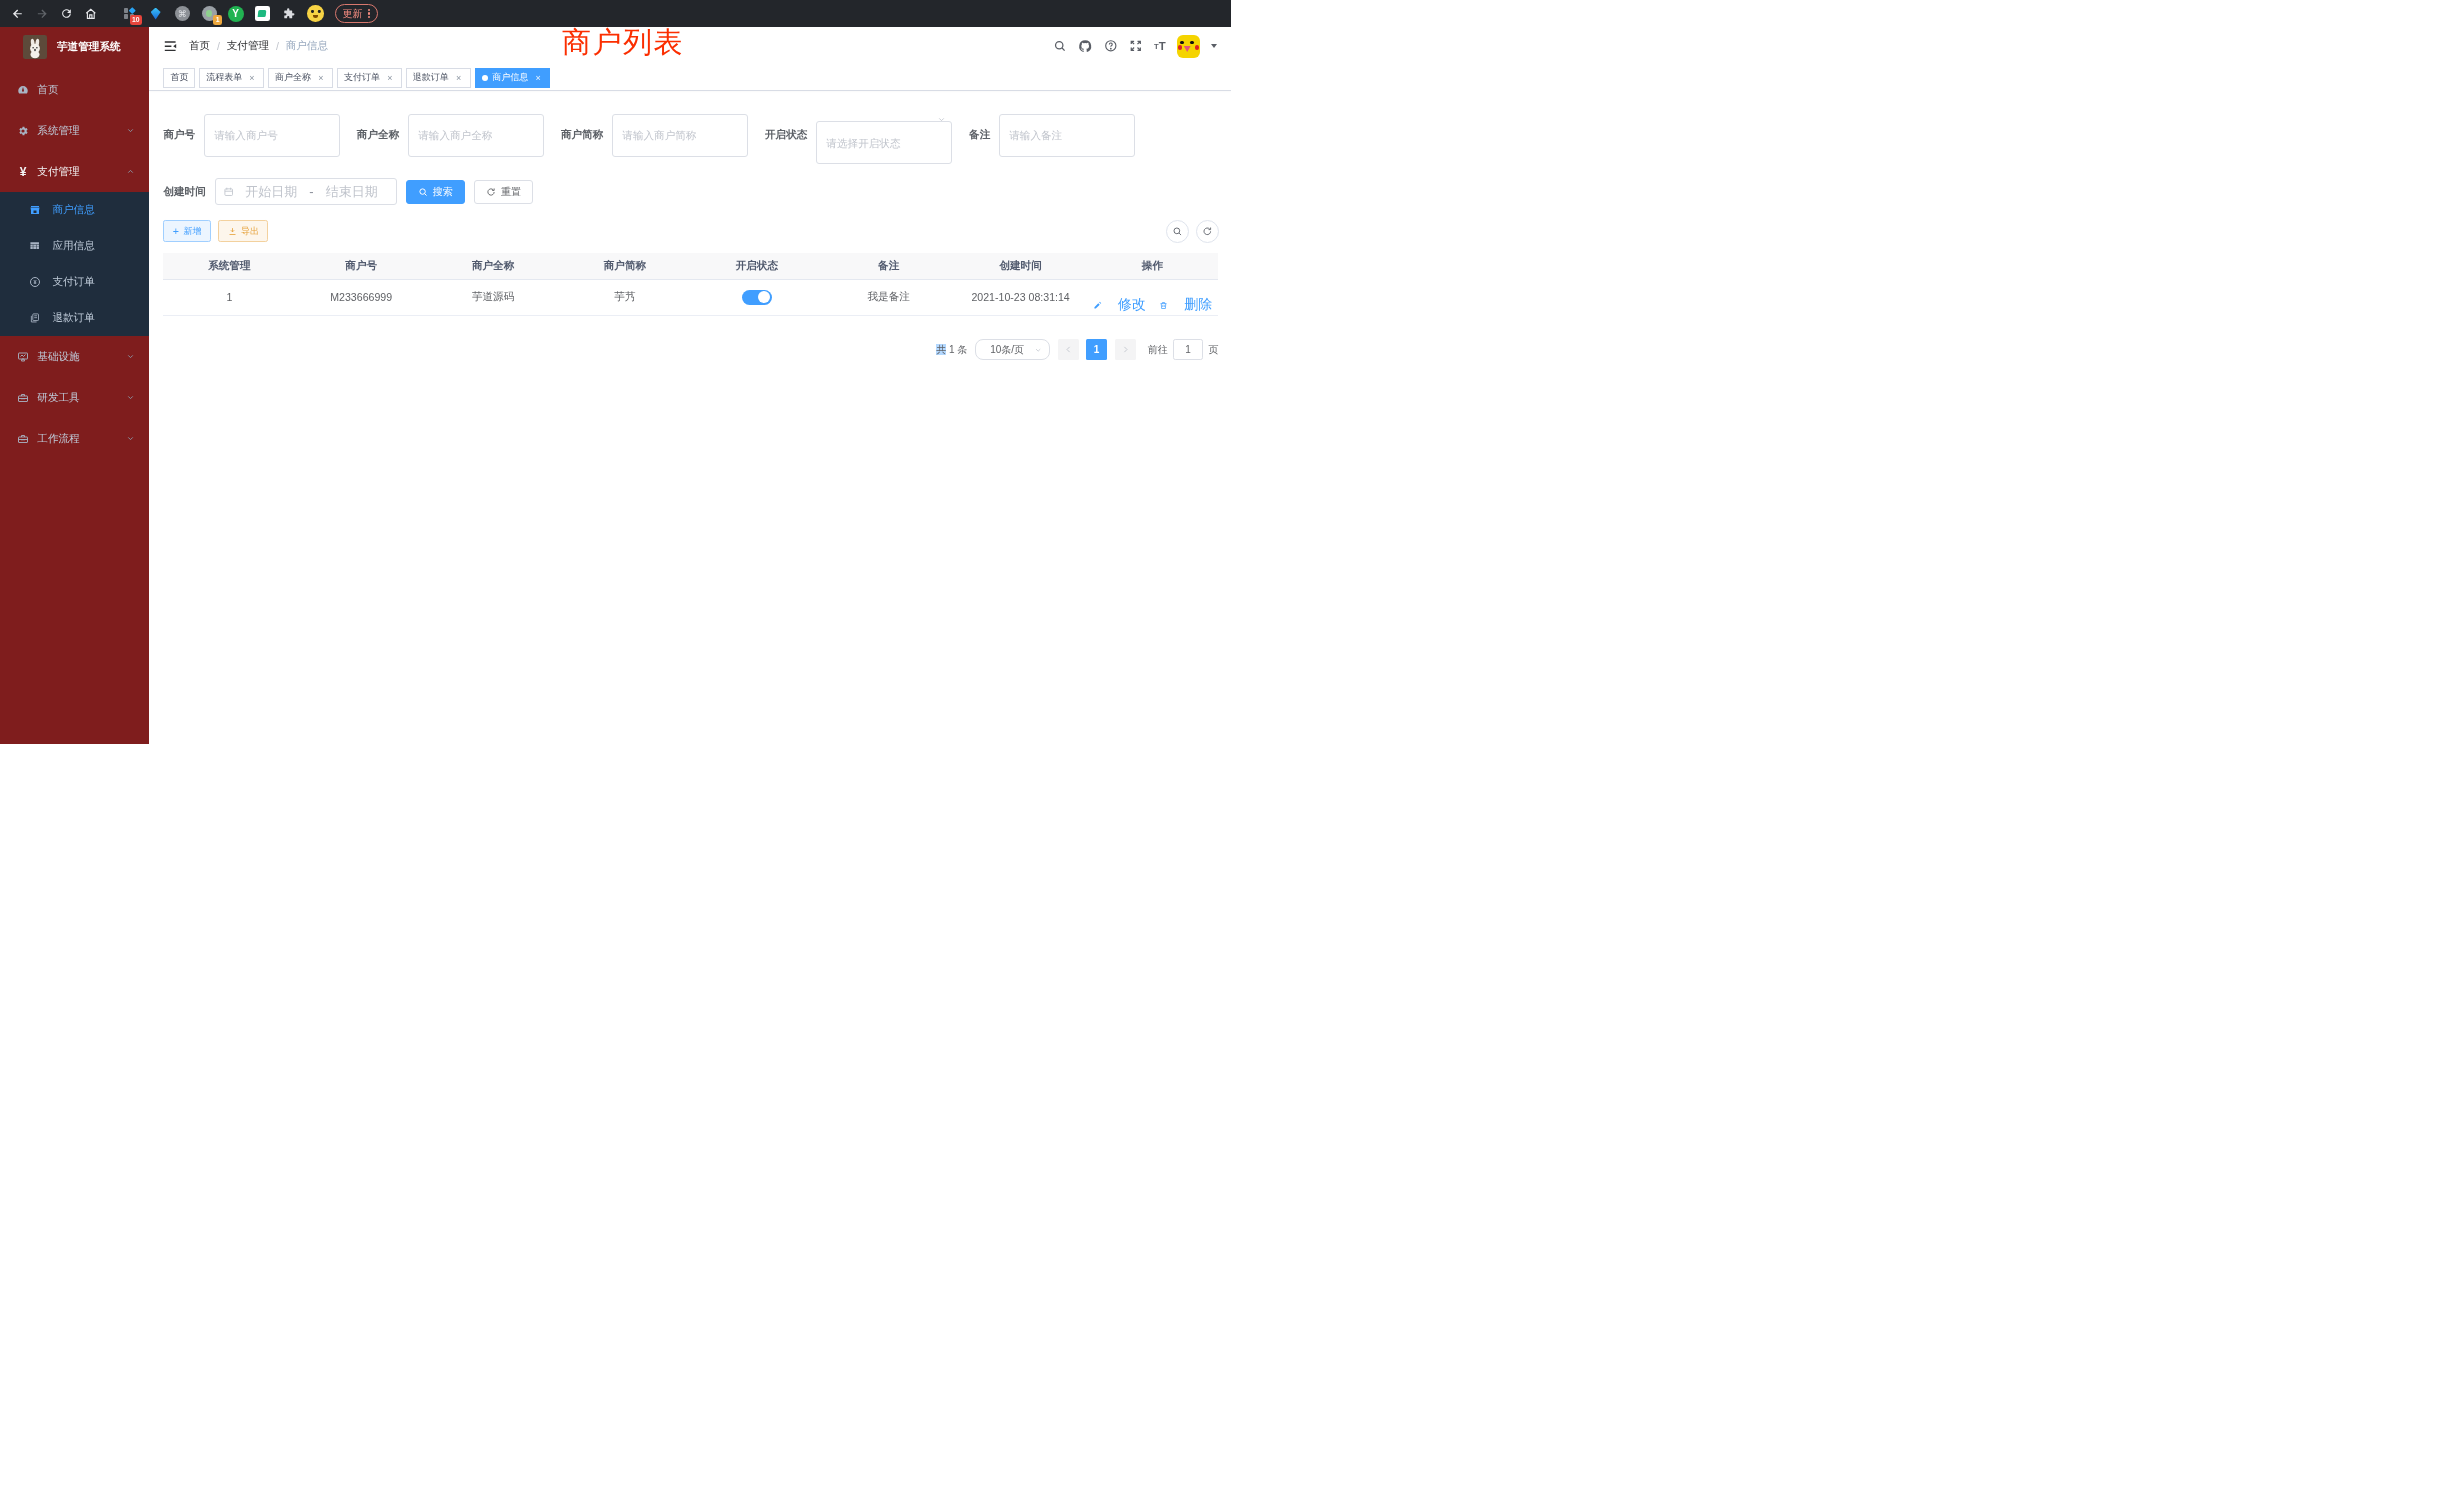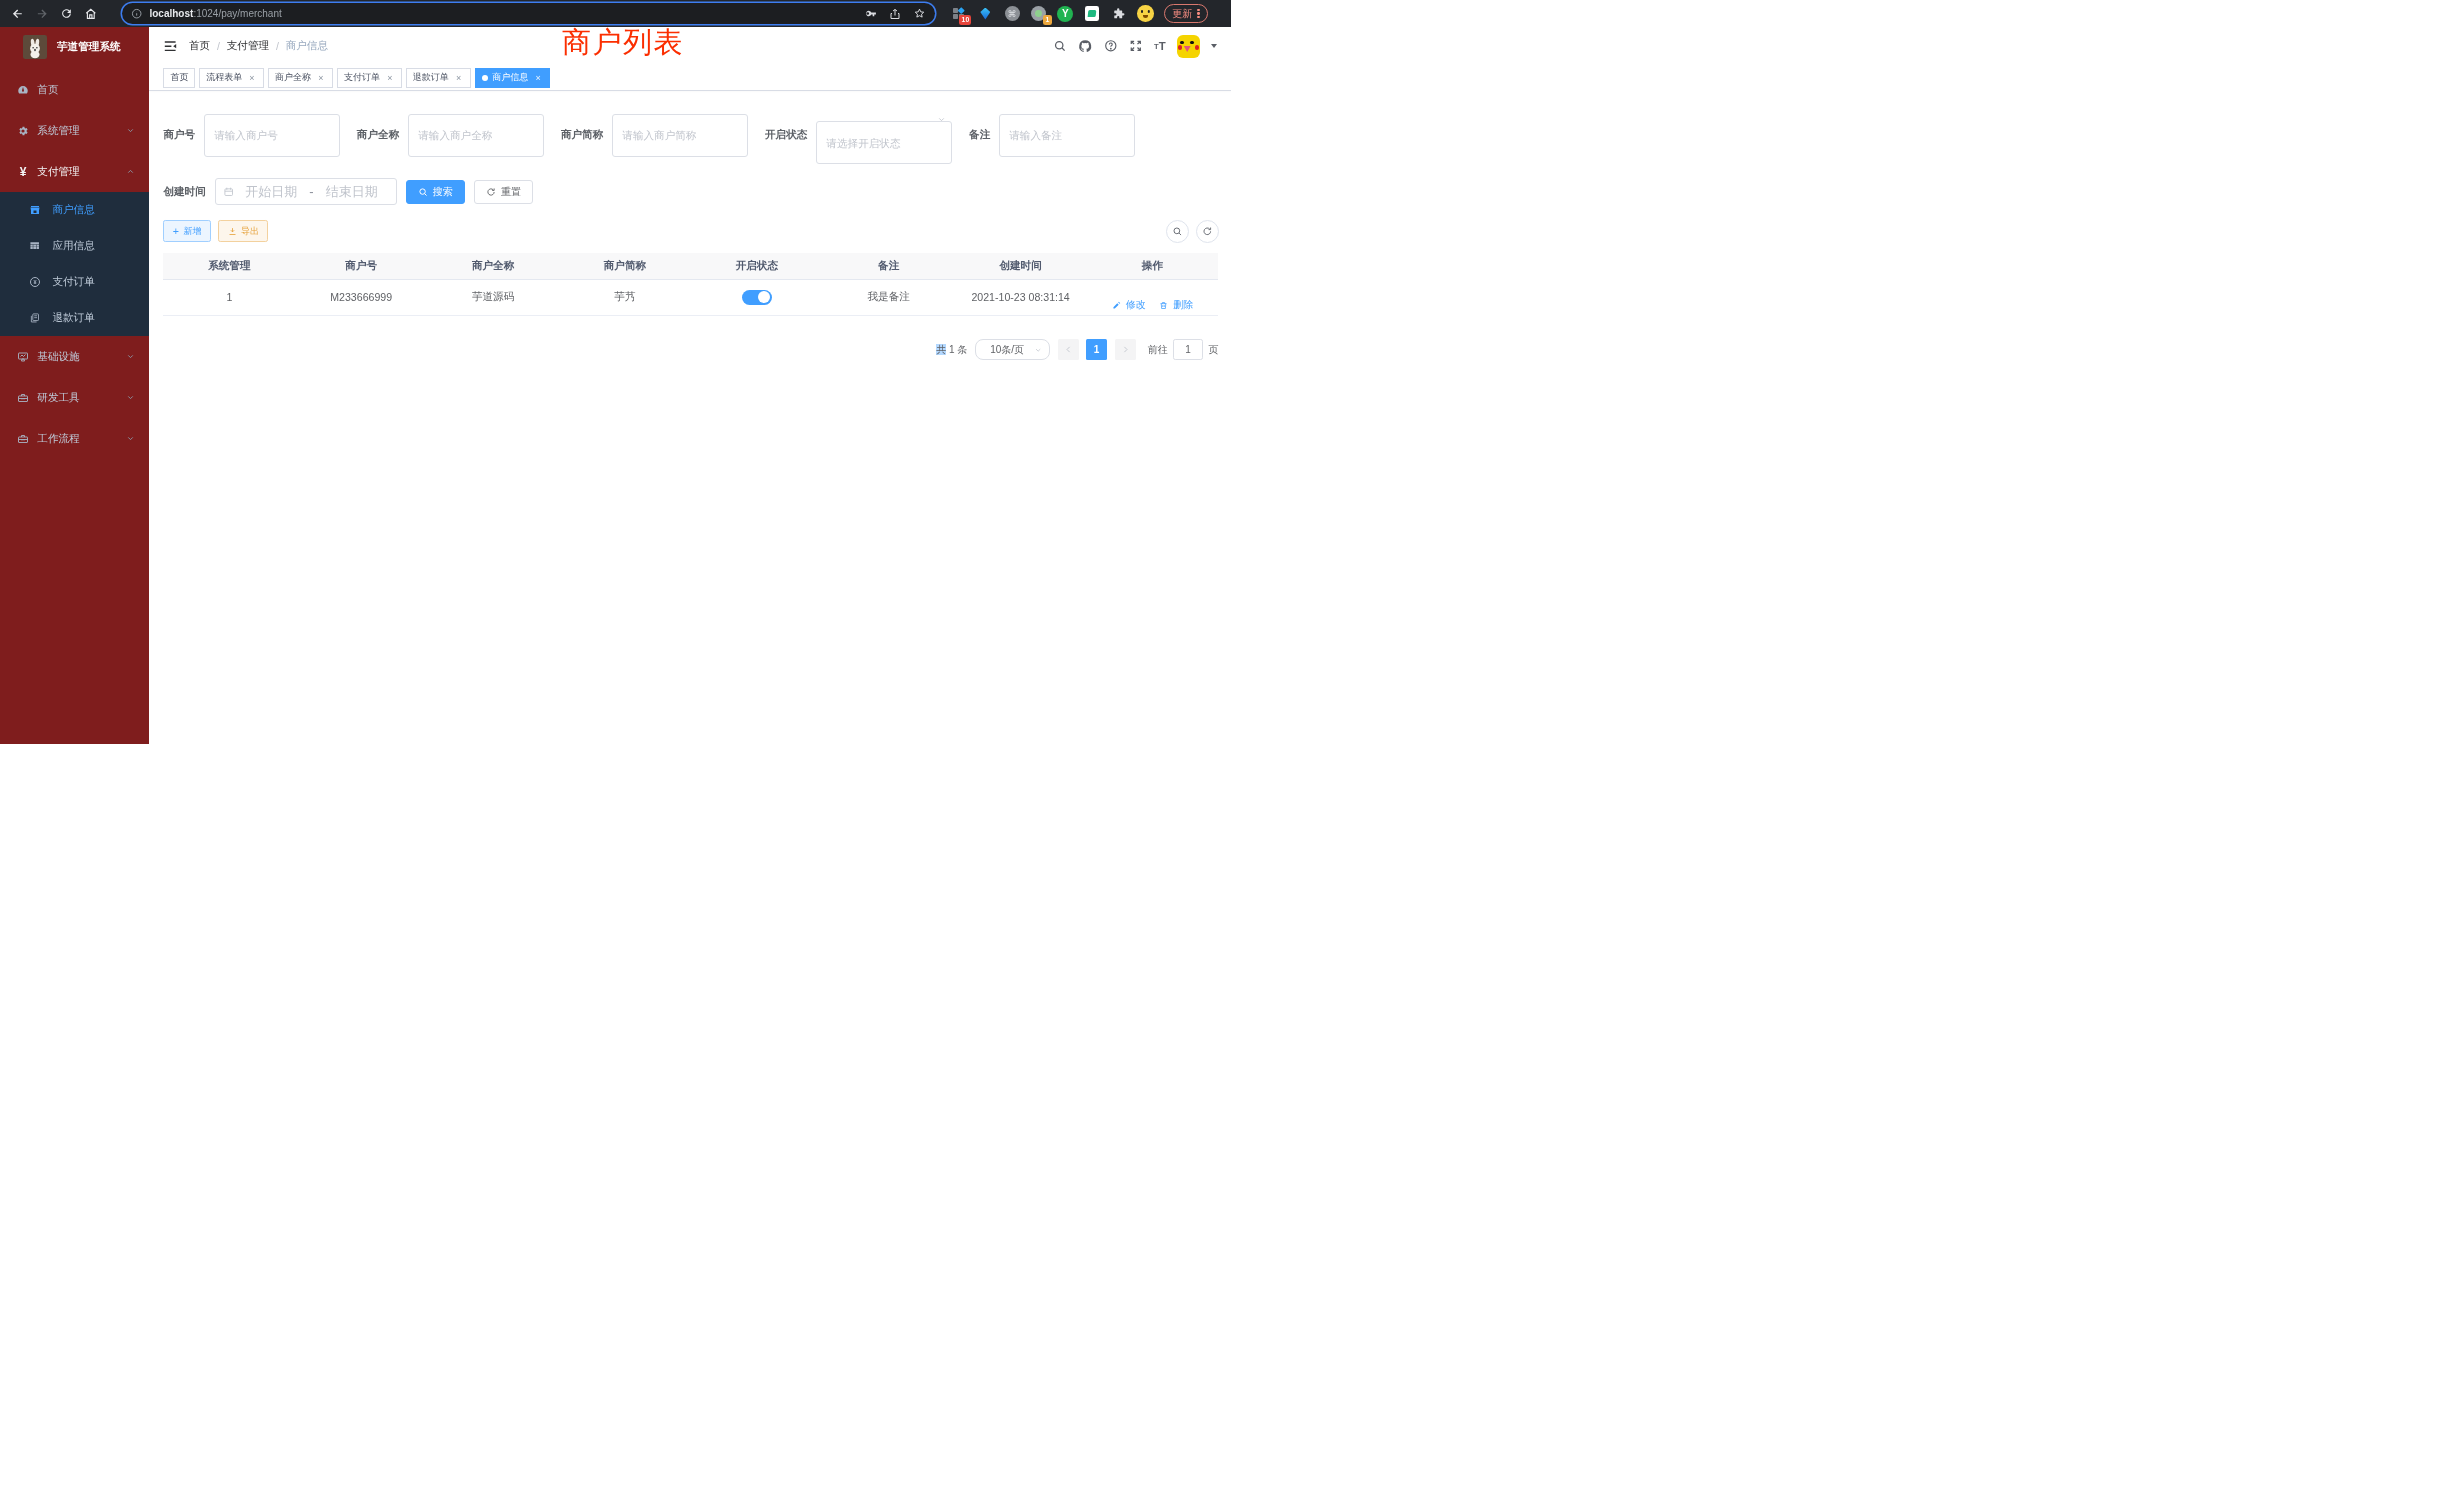--- a/index.html
+++ b/index.html
@@ -105,21 +105,21 @@
   .btn-add { background:#ecf5ff; border:0.8px solid #a0cfff; color:#409eff; }
   .btn-export { background:#fdf6ec; border:0.8px solid #f3d19e; color:#e6a23c; margin-left:7.6px; }
   .circle-btns { margin-left:auto; display:flex; align-items:center; gap:6.8px; }
   .circle-btn { width:23px; height:23px; border-radius:50%; border:0.8px solid #dfe4ed; background:#fff; color:#5a5e66; display:flex; align-items:center; justify-content:center; cursor:pointer; }
 
   table.grid { width:1055px; border-collapse:collapse; table-layout:fixed; }
   .grid th { height:26px; background:#f8f8f9; color:#515a6e; font-size:10.6px; font-weight:700; text-align:center; border-bottom:0.8px solid #e4e8f0; }
   .grid td { height:36px; color:#606266; font-size:10.6px; text-align:center; border-bottom:0.8px solid #ebeef5; }
   .switch { width:30px; height:15px; border-radius:7.6px; background:#409eff; position:relative; display:inline-block; vertical-align:middle; cursor:pointer; }
   .switch::after { content:""; position:absolute; right:1.5px; top:1.5px; width:12px; height:12px; border-radius:50%; background:#fff; }
-  .op-link { color:#409eff; font-size:10px; display:inline-flex; align-items:center; gap:5px; cursor:pointer; }
+  .op-link { color:#409eff; font-size:14px; display:inline-flex; align-items:center; gap:16px; cursor:pointer; }
   .op-link + .op-link { margin-left:10.6px;margin-top:16px; }
 
   .pagination { width:1055px; margin-top:23.5px; display:flex; justify-content:flex-end; align-items:center; font-size:10px; color:#606266; gap:7.6px; }
   .pg-total .hl { background:#b3d8ff; }
   .pg-size { position:relative; width:75px; height:21px; border:0.8px solid #dcdfe6; border-radius:8px; display:flex; align-items:center; justify-content:center; color:#606266; padding-right:10.6px; cursor:pointer; }
   .pg-size .sel-caret { top:6px; }
   .pg-btn { min-width:21px; height:21px; border-radius:1.5px; background:#f4f4f5; color:#c0c4cc; display:flex; align-items:center; justify-content:center; cursor:pointer; }
   .pg-page { min-width:21px; height:21px; border-radius:1.5px; background:#409eff; color:#fff; display:flex; align-items:center; justify-content:center; font-weight:700; cursor:pointer; }
   .pg-goto { display:flex; align-items:center; gap:5.3px; margin-left:4.5px; }
   .pg-input { width:30px; height:21px; border:0.8px solid #dcdfe6; border-radius:2.3px; text-align:center; font-size:10px; color:#606266; outline:none; font-family:inherit; }
@@ -142,38 +142,20 @@
     <svg width="13" height="13" viewBox="0 0 24 24" fill="currentColor">
         <path d="M17.65 6.35A8 8 0 1 0 20 12h-2.1a6 6 0 1 1-1.7-4.2L13 11h7V4z"></path>
       </svg>
   </div>
   <div class="nav-btn">
     <svg width="13.6" height="13.6" viewBox="0 0 24 24" fill="none" stroke="currentColor" stroke-width="2">
         <path d="M4 11l8-7 8 7M6 10v10h12V10M10 20v-6h4v6"></path>
       </svg>
   </div>
 
-  <div class="url-bar">
-    <svg width="11.4" height="11.4" viewBox="0 0 24 24" fill="none" stroke="#9aa0a6" stroke-width="2">
-        <circle cx="12" cy="12" r="9"></circle>
-        <path d="M12 8v.5M12 11v5"></path>
-      </svg>
-    <div class="url-text"><span class="url-host">localhost</span><span class="url-path">:1024/pay/merchant</span></div>
-    <div class="url-icons">
-      <svg width="13" height="13" viewBox="0 0 24 24" fill="currentColor">
-          <path d="M13.4 10a5 5 0 1 0 0 4H16v3h3v-3h3v-4zM7 14.5A2.5 2.5 0 1 1 9.5 12 2.5 2.5 0 0 1 7 14.5z"></path>
-        </svg>
-      <svg width="12" height="12" viewBox="0 0 24 24" fill="none" stroke="currentColor" stroke-width="2">
-          <path d="M12 3v12M8 6l4-3 4 3M6 11H4v10h16V11h-2"></path>
-        </svg>
-      <svg width="13" height="13" viewBox="0 0 24 24" fill="none" stroke="currentColor" stroke-width="1.8">
-          <path d="M12 4l2.35 4.96 5.45.62-4.03 3.72 1.08 5.37L12 16l-4.85 2.67 1.08-5.37L4.2 9.58l5.45-.62z"></path>
-        </svg>
-    </div>
-  </div>
 
   <div class="extensions">
     <div class="ext">
       <div class="ext-grid">
           <i></i>
           <i class="blue"></i>
           <i></i>
           <i></i>
         </div>
       <span class="badge red">10</span>

